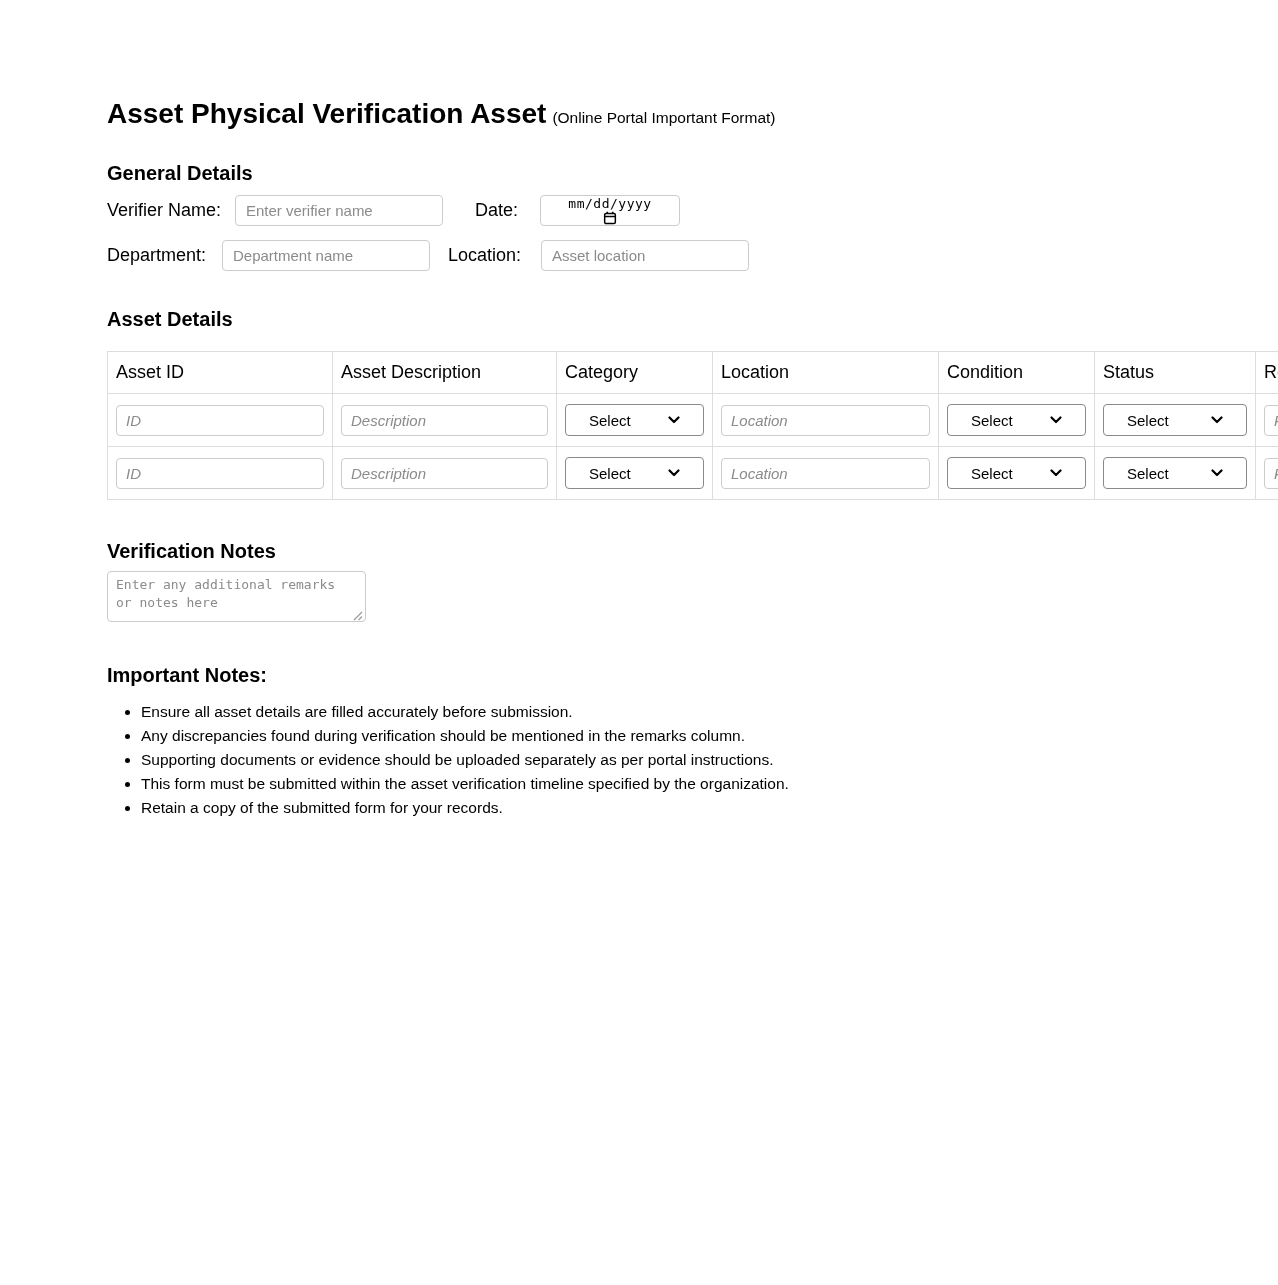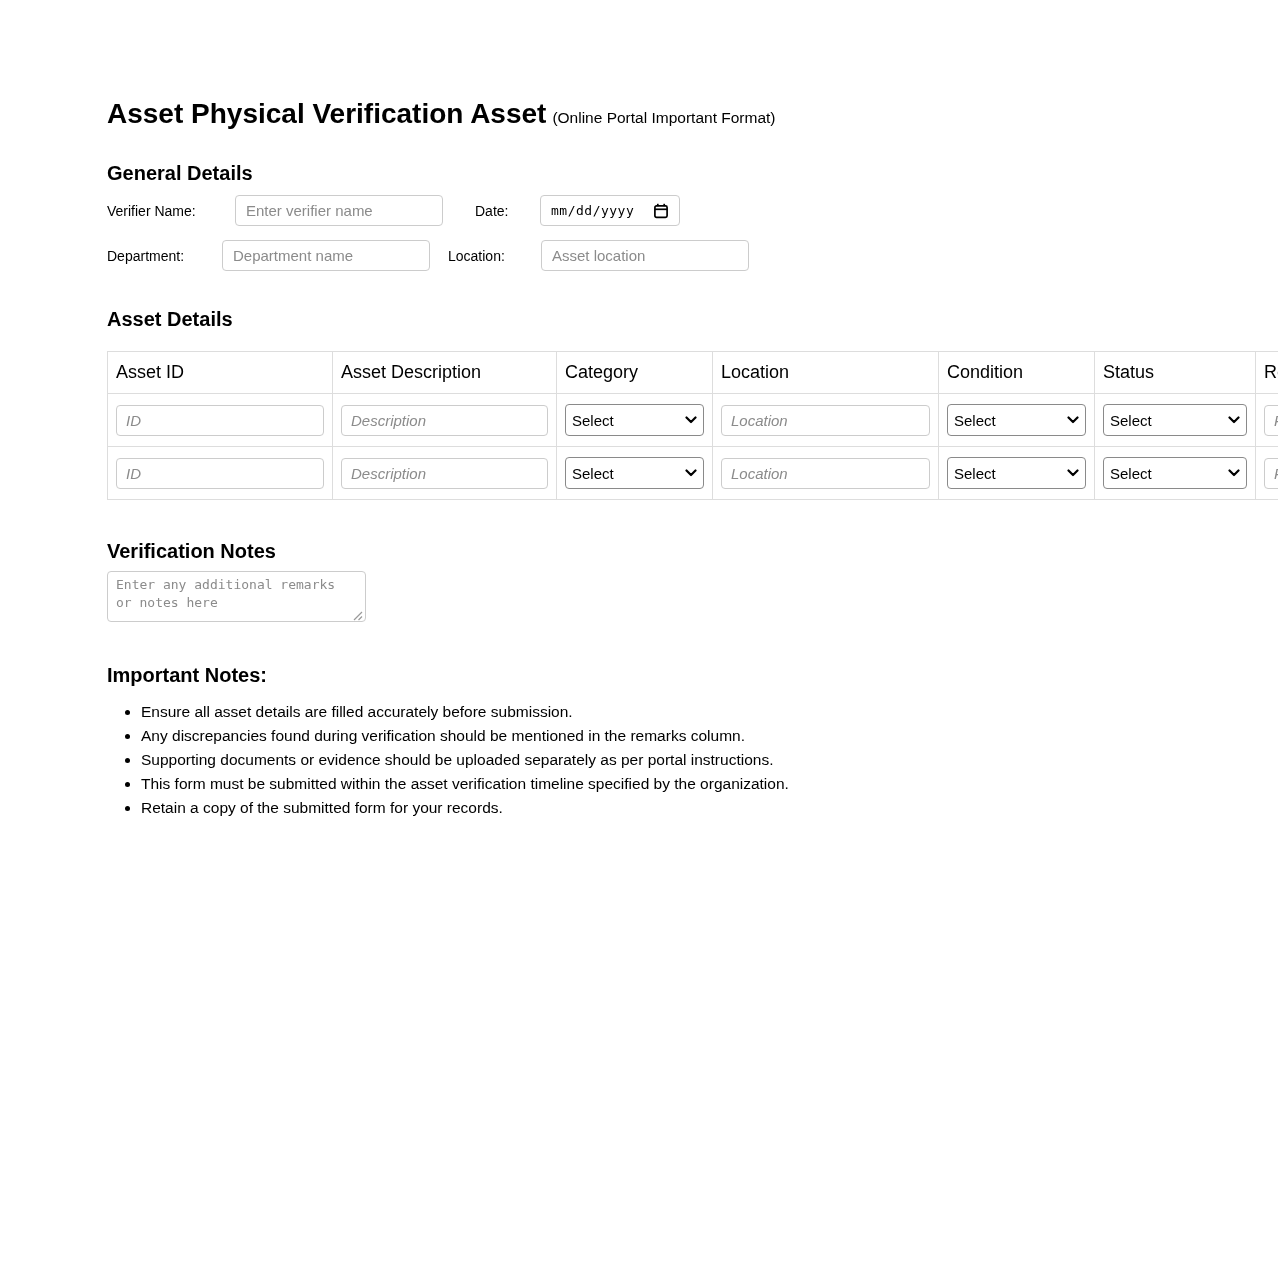--- a/index.html
+++ b/index.html
@@ -45,21 +45,21 @@
 
   
   .form-row {
     display: flex;
     align-items: center;
     height: 31px;
   }
   .form-row.row1 { margin-top: 10px; }
   .form-row.row2 { margin-top: 14px; }
   .field-label {
-    font-size: 14px;
+    font-size: 18px;
     color: #000;
   }
   .lbl-verifier   { width: 128px; }
   .lbl-date       { width: 65px;  margin-left: 32px; }
   .lbl-department { width: 115px; }
   .lbl-location   { width: 93px;  margin-left: 18px; }
 
   .text-input {
     box-sizing: border-box;
     width: 208px;
@@ -79,20 +79,21 @@
     box-sizing: border-box;
     width: 140px;
     height: 31px;
     border: 1px solid #cccccc;
     border-radius: 4px;
     background: #fff;
     display: flex;
     align-items: center;
     padding: 0 10px;
     cursor: default;
+    flex-direction: column;
   }
   .date-text {
     font-family: "DejaVu Sans Mono", monospace;
     font-size: 13px;
     letter-spacing: 0.5px;
     color: #000;
     flex: 1;
   }
   .cal-icon { display: block; }
 
@@ -148,21 +149,21 @@
   .select-box {
     box-sizing: border-box;
     width: 100%;
     height: 32px;
     border: 1px solid #8a8a8a;
     border-radius: 4px;
     background: #ffffff;
     display: flex;
     align-items: center;
     justify-content: space-between;
-    padding: 0 6px;
+    padding: 0 23px;
     font-size: 15px;
     color: #000;
     cursor: default;
   }
   .select-box .chev { flex: none; margin-left: 6px; }
 
   
   .ta-wrap {
     position: relative;
     margin-top: 8px;

